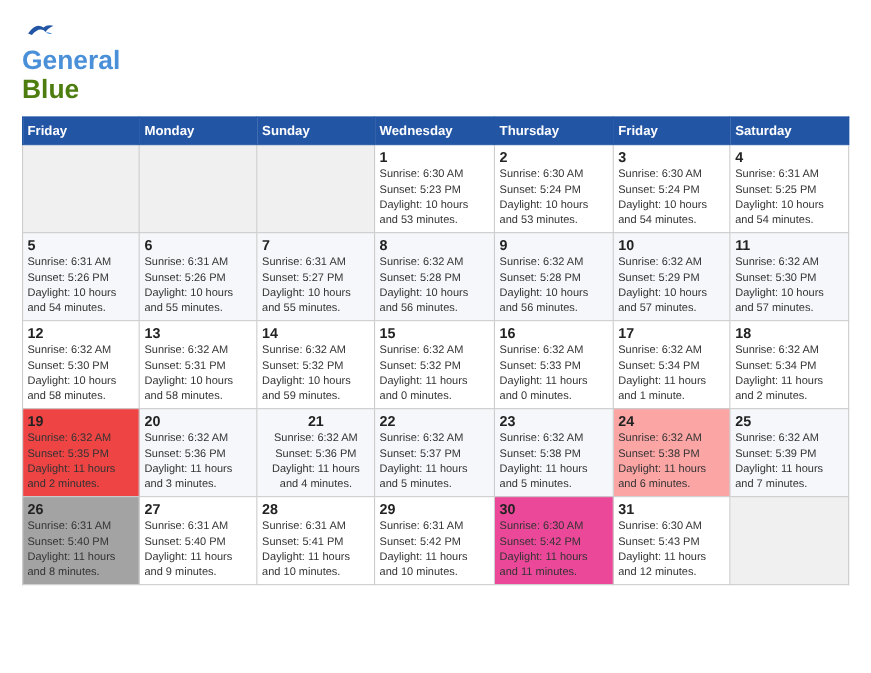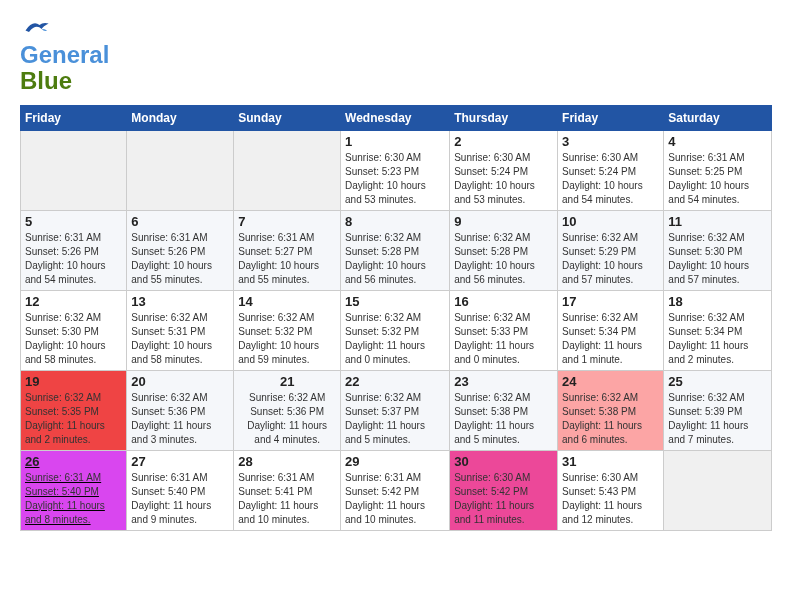--- a/index.html
+++ b/index.html
@@ -312,21 +312,21 @@
           </td>
           <td style="background: rgb(245, 247, 250);">
             <span class="day-num">25</span>
             <div class="day-info" style="white-space: pre-line;">Sunrise: 6:32 AM
 Sunset: 5:39 PM
 Daylight: 11 hours
 and 7 minutes.</div>
           </td>
         </tr>
         <tr>
-          <td style="background: #d946ef; text-decoration: underline;">
+          <td style="background: #a3a3a3;">
             <span class="day-num">26</span>
             <div class="day-info" style="white-space: pre-line;">Sunrise: 6:31 AM
 Sunset: 5:40 PM
 Daylight: 11 hours
 and 8 minutes.</div>
           </td>
           <td style="background: rgb(255, 255, 255);">
             <span class="day-num">27</span>
             <div class="day-info" style="white-space: pre-line;">Sunrise: 6:31 AM
 Sunset: 5:40 PM

